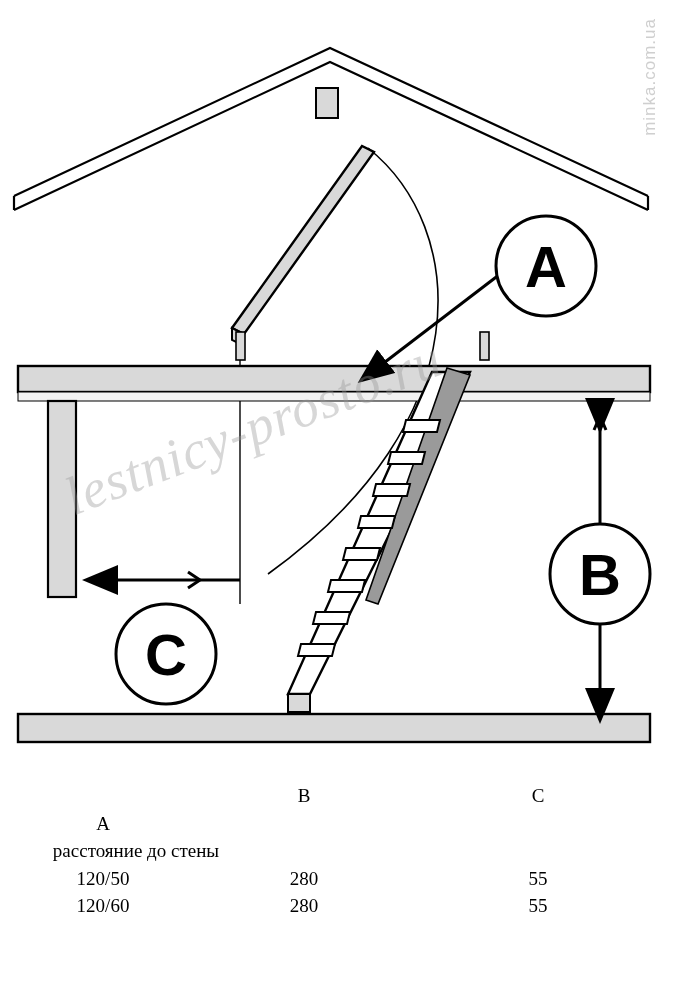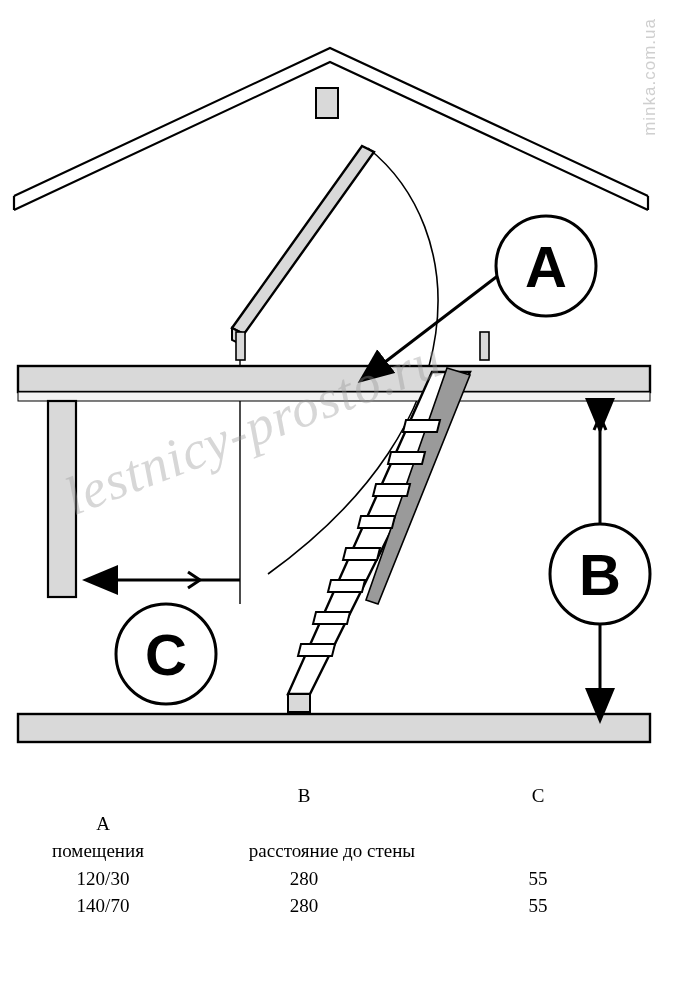--- a/index.html
+++ b/index.html
@@ -184,28 +184,27 @@
   <div id="table">
     <div class="row">
       <div class="c0"></div>
       <div class="c1">B</div>
       <div class="c2">C</div>
     </div>
     <div class="row">
       <div class="c0">A</div>
     </div>
     <div class="row">
-      <div class="c1">помещения</div>
       <div class="c2">расстояние до стены</div>
     </div>
     <div class="row">
-      <div class="c0">120/30</div>
+      <div class="c0">120/50</div>
       <div class="c1">280</div>
       <div class="c2">55</div>
     </div>
     <div class="row">
-      <div class="c0">140/70</div>
+      <div class="c0">120/60</div>
       <div class="c1">280</div>
       <div class="c2">55</div>
     </div>
   </div>
 
 </div>
 
 </body></html>

